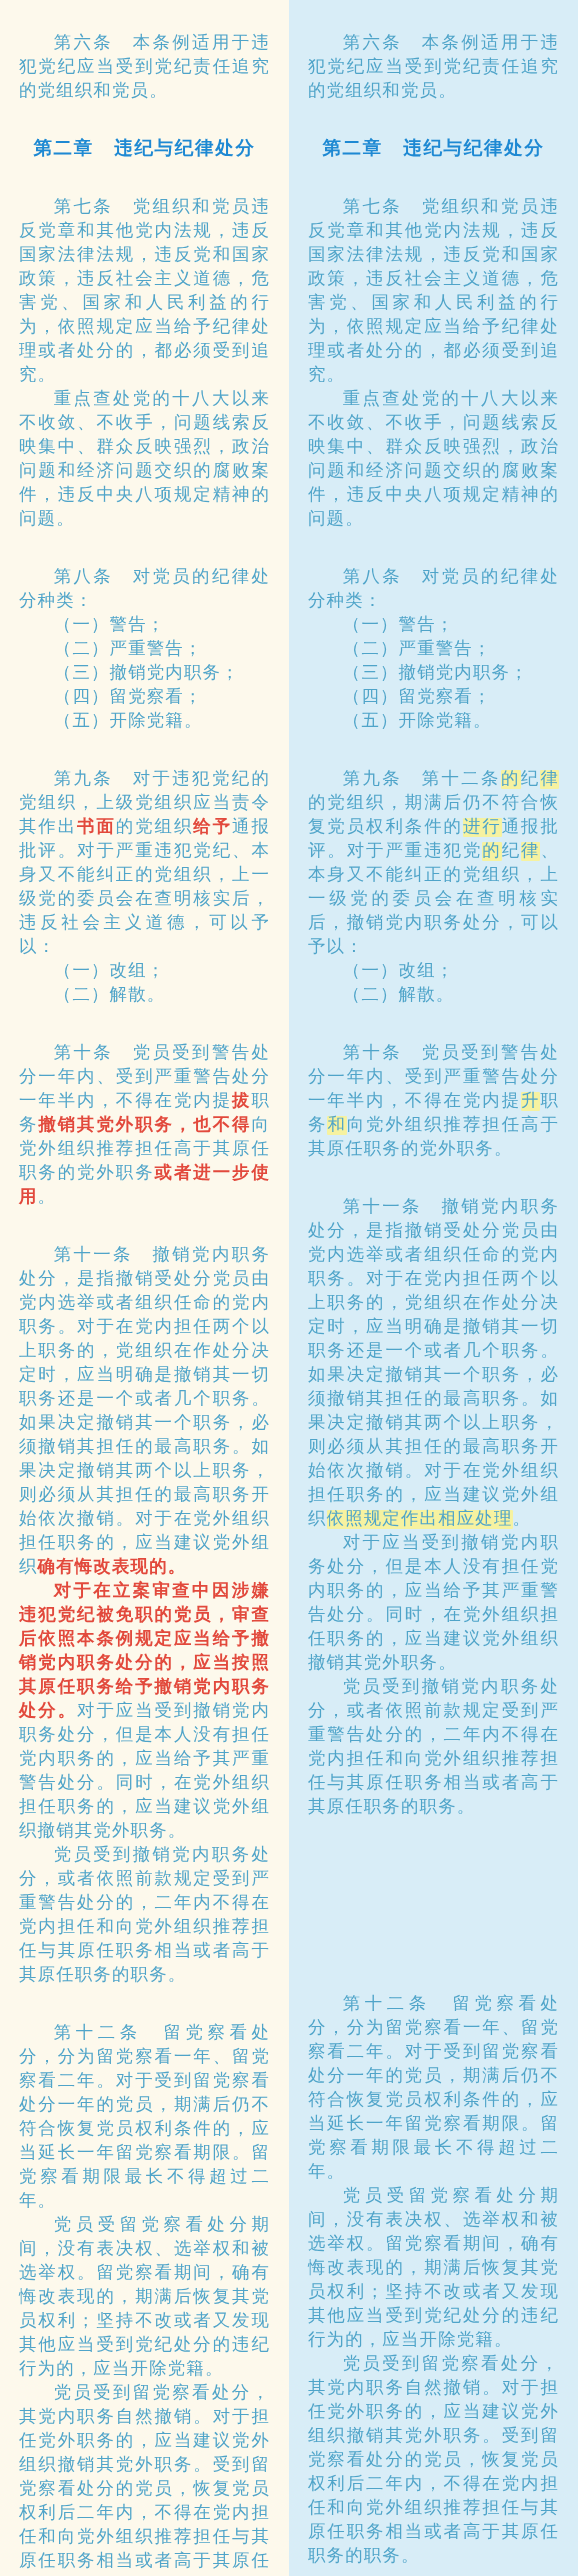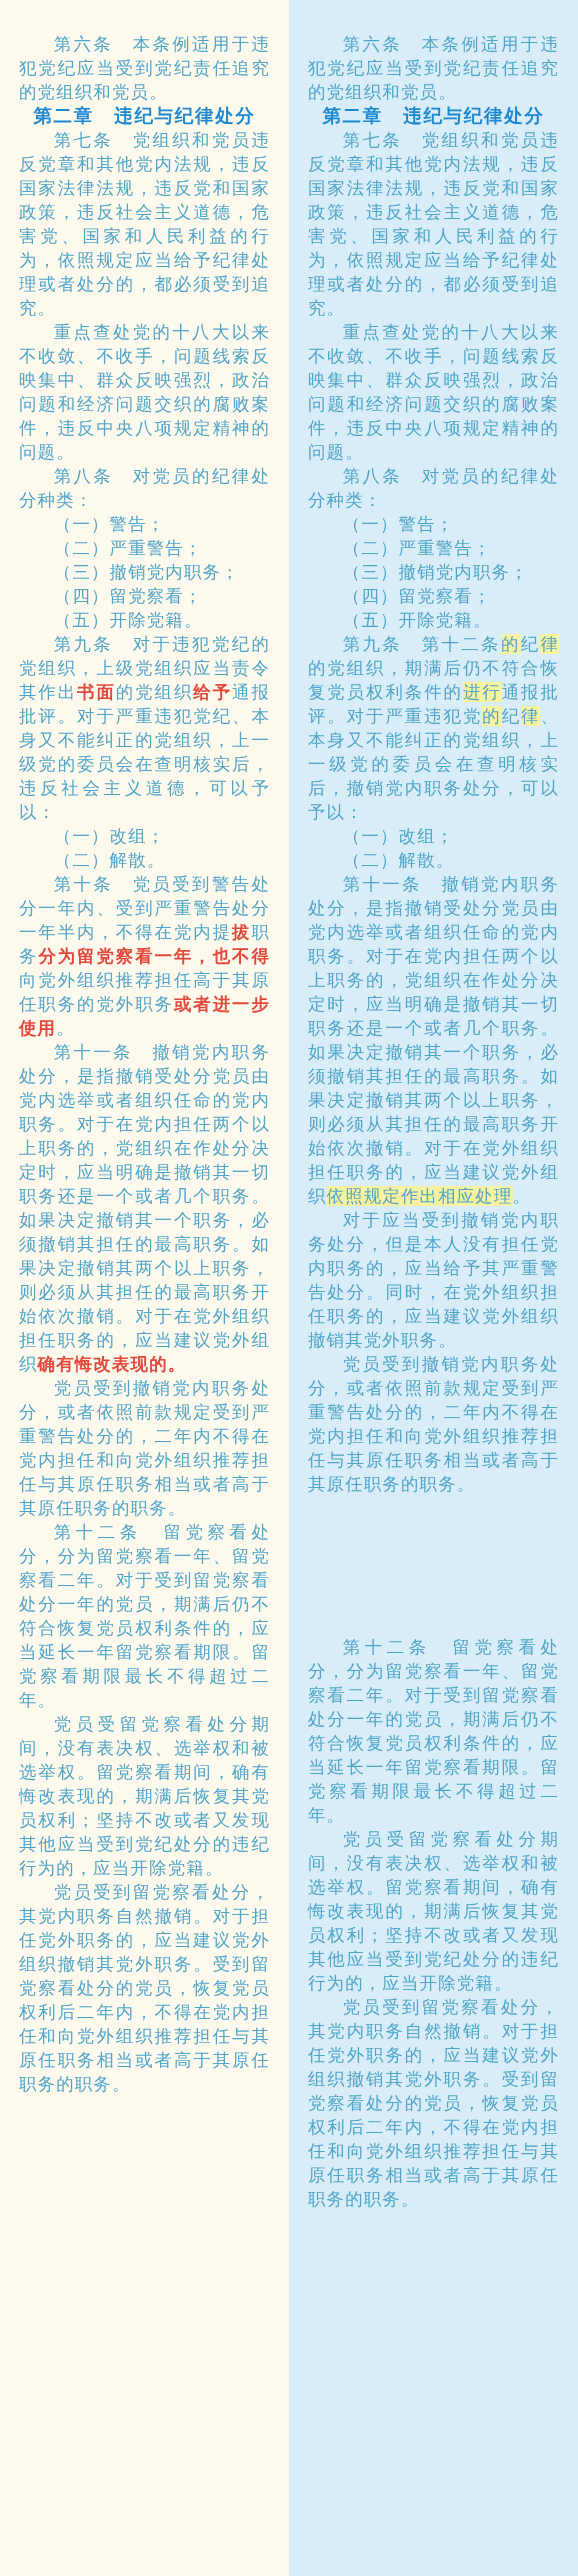--- a/index.html
+++ b/index.html
@@ -1,20 +1,20 @@
 <!DOCTYPE html>
 <html style="--left-bg: #FDF9EC; --right-bg: #D8EDF7; --body-color: #4FA4C9; --head-color: #1E89D3; --red-color: #E2493C; --hl-color: #F6F2A0;font-size:9.3px"><head>
 <meta charset="utf-8">
 <style>
   html,body{margin:0;padding:0;}
   .page{
     width:579px;height:2576px;
     display:flex;flex-direction:row;
     overflow:hidden;
-    font-family:Liberation Sans, sans-serif;
+    font-family:Liberation Mono, monospace;
   }
   .col{
     width:289px;box-sizing:border-box;
     padding:32px 19px 17.4px 19px;
   }
   .col-left{background:var(--left-bg,#FDF9EC);}
   .col-right{background:var(--right-bg,#D8EDF7);}
   .para{
     margin:0;
     font-size:17.4px;
@@ -28,21 +28,21 @@
   .chapter-heading{
     margin:0;
     font-size:18.5px;
     line-height:24px;
     color:var(--head-color,#1E89D3);
     font-weight:bold;
     text-align:center;
     text-indent:0;
     letter-spacing:1.7px;
   }
-  .gap{}
+  .gap{margin-top:34px;}
   .red{color:var(--red-color,#E2493C);font-weight:bold;}
   .highlight{background:var(--hl-color,#F6F2A0);border-radius:1.2px;}
 </style>
 </head>
 <body>
 
 <div class="page">
   <div class="col col-left">
       <p class="para"><span>第六条　本条例适用于违犯党纪应当受到党纪责任追究的党组织和党员。</span></p>
       <h2 class="chapter-heading gap"><span>第二章　违纪与纪律处分</span></h2>
@@ -50,41 +50,43 @@
       <p class="para"><span>重点查处党的十八大以来不收敛、不收手，问题线索反映集中、群众反映强烈，政治问题和经济问题交织的腐败案件，违反中央八项规定精神的问题。</span></p>
       <p class="para gap"><span>第八条　对党员的纪律处分种类：</span></p>
       <p class="para"><span>（一）警告；</span></p>
       <p class="para"><span>（二）严重警告；</span></p>
       <p class="para"><span>（三）撤销党内职务；</span></p>
       <p class="para"><span>（四）留党察看；</span></p>
       <p class="para"><span>（五）开除党籍。</span></p>
       <p class="para gap"><span>第九条　对于违犯党纪的党组织，上级党组织应当责令其作出</span><span class="red">书面</span><span>的党组织</span><span class="red">给予</span><span>通报批评。对于严重违犯党纪、本身又不能纠正的党组织，上一级党的委员会在查明核实后，违反社会主义道德，可以予以：</span></p>
       <p class="para"><span>（一）改组；</span></p>
       <p class="para"><span>（二）解散。</span></p>
-      <p class="para gap"><span>第十条　党员受到警告处分一年内、受到严重警告处分一年半内，不得在党内提</span><span class="red">拔</span><span>职务</span><span class="red">分为留党察看一年，也不得</span><span>向党外组织推荐担任高于其原任职务的党外职务</span><span class="red">或者进一步使用</span><span>。</span></p>
+      <p class="para gap"><span>第十条　党员受到警告处分一年内、受到严重警告处分一年半内，不得在党内提</span><span class="red">拔</span><span>职务</span><span class="red">撤销其党外职务，也不得</span><span>向党外组织推荐担任高于其原任职务的党外职务</span><span class="red">或者进一步使用</span><span>。</span></p>
       <p class="para gap"><span>第十一条　撤销党内职务处分，是指撤销受处分党员由党内选举或者组织任命的党内职务。对于在党内担任两个以上职务的，党组织在作处分决定时，应当明确是撤销其一切职务还是一个或者几个职务。如果决定撤销其一个职务，必须撤销其担任的最高职务。如果决定撤销其两个以上职务，则必须从其担任的最高职务开始依次撤销。对于在党外组织担任职务的，应当建议党外组织</span><span class="red">确有悔改表现的。</span></p>
+      <p class="para"><span class="red">对于在立案审查中因涉嫌违犯党纪被免职的党员，审查后依照本条例规定应当给予撤销党内职务处分的，应当按照其原任职务给予撤销党内职务处分。</span><span>对于应当受到撤销党内职务处分，但是本人没有担任党内职务的，应当给予其严重警告处分。同时，在党外组织担任职务的，应当建议党外组织撤销其党外职务。</span></p>
       <p class="para"><span>党员受到撤销党内职务处分，或者依照前款规定受到严重警告处分的，二年内不得在党内担任和向党外组织推荐担任与其原任职务相当或者高于其原任职务的职务。</span></p>
       <p class="para gap"><span>第十二条　留党察看处分，分为留党察看一年、留党察看二年。对于受到留党察看处分一年的党员，期满后仍不符合恢复党员权利条件的，应当延长一年留党察看期限。留党察看期限最长不得超过二年。</span></p>
       <p class="para"><span>党员受留党察看处分期间，没有表决权、选举权和被选举权。留党察看期间，确有悔改表现的，期满后恢复其党员权利；坚持不改或者又发现其他应当受到党纪处分的违纪行为的，应当开除党籍。</span></p>
       <p class="para"><span>党员受到留党察看处分，其党内职务自然撤销。对于担任党外职务的，应当建议党外组织撤销其党外职务。受到留党察看处分的党员，恢复党员权利后二年内，不得在党内担任和向党外组织推荐担任与其原任职务相当或者高于其原任职务的职务。</span></p>
     </div>
   <div class="col col-right">
       <p class="para"><span>第六条　本条例适用于违犯党纪应当受到党纪责任追究的党组织和党员。</span></p>
       <h2 class="chapter-heading gap"><span>第二章　违纪与纪律处分</span></h2>
       <p class="para gap"><span>第七条　党组织和党员违反党章和其他党内法规，违反国家法律法规，违反党和国家政策，违反社会主义道德，危害党、国家和人民利益的行为，依照规定应当给予纪律处理或者处分的，都必须受到追究。</span></p>
       <p class="para"><span>重点查处党的十八大以来不收敛、不收手，问题线索反映集中、群众反映强烈，政治问题和经济问题交织的腐败案件，违反中央八项规定精神的问题。</span></p>
       <p class="para gap"><span>第八条　对党员的纪律处分种类：</span></p>
       <p class="para"><span>（一）警告；</span></p>
       <p class="para"><span>（二）严重警告；</span></p>
       <p class="para"><span>（三）撤销党内职务；</span></p>
       <p class="para"><span>（四）留党察看；</span></p>
       <p class="para"><span>（五）开除党籍。</span></p>
       <p class="para gap"><span>第九条　第十二条</span><span class="highlight">的</span><span>纪</span><span class="highlight">律</span><span>的党组织，期满后仍不符合恢复党员权利条件的</span><span class="highlight">进行</span><span>通报批评。对于严重违犯党</span><span class="highlight">的</span><span>纪</span><span class="highlight">律</span><span>、本身又不能纠正的党组织，上一级党的委员会在查明核实后，撤销党内职务处分，可以予以：</span></p>
       <p class="para"><span>（一）改组；</span></p>
       <p class="para"><span>（二）解散。</span></p>
+      <p class="para gap"><span>第十条　党员受到警告处分一年内、受到严重警告处分一年半内，不得在党内提</span><span class="highlight">升</span><span>职务</span><span class="highlight">和</span><span>向党外组织推荐担任高于其原任职务的党外职务。</span></p>
       <p class="para gap"><span>第十一条　撤销党内职务处分，是指撤销受处分党员由党内选举或者组织任命的党内职务。对于在党内担任两个以上职务的，党组织在作处分决定时，应当明确是撤销其一切职务还是一个或者几个职务。如果决定撤销其一个职务，必须撤销其担任的最高职务。如果决定撤销其两个以上职务，则必须从其担任的最高职务开始依次撤销。对于在党外组织担任职务的，应当建议党外组织</span><span class="highlight">依照规定作出相应处理</span><span>。</span></p>
       <p class="para"><span>对于应当受到撤销党内职务处分，但是本人没有担任党内职务的，应当给予其严重警告处分。同时，在党外组织担任职务的，应当建议党外组织撤销其党外职务。</span></p>
       <p class="para"><span>党员受到撤销党内职务处分，或者依照前款规定受到严重警告处分的，二年内不得在党内担任和向党外组织推荐担任与其原任职务相当或者高于其原任职务的职务。</span></p>
       <div style="height: 139px;"></div>
       <p class="para gap"><span>第十二条　留党察看处分，分为留党察看一年、留党察看二年。对于受到留党察看处分一年的党员，期满后仍不符合恢复党员权利条件的，应当延长一年留党察看期限。留党察看期限最长不得超过二年。</span></p>
       <p class="para"><span>党员受留党察看处分期间，没有表决权、选举权和被选举权。留党察看期间，确有悔改表现的，期满后恢复其党员权利；坚持不改或者又发现其他应当受到党纪处分的违纪行为的，应当开除党籍。</span></p>
       <p class="para"><span>党员受到留党察看处分，其党内职务自然撤销。对于担任党外职务的，应当建议党外组织撤销其党外职务。受到留党察看处分的党员，恢复党员权利后二年内，不得在党内担任和向党外组织推荐担任与其原任职务相当或者高于其原任职务的职务。</span></p>
     </div>
 </div>
 

